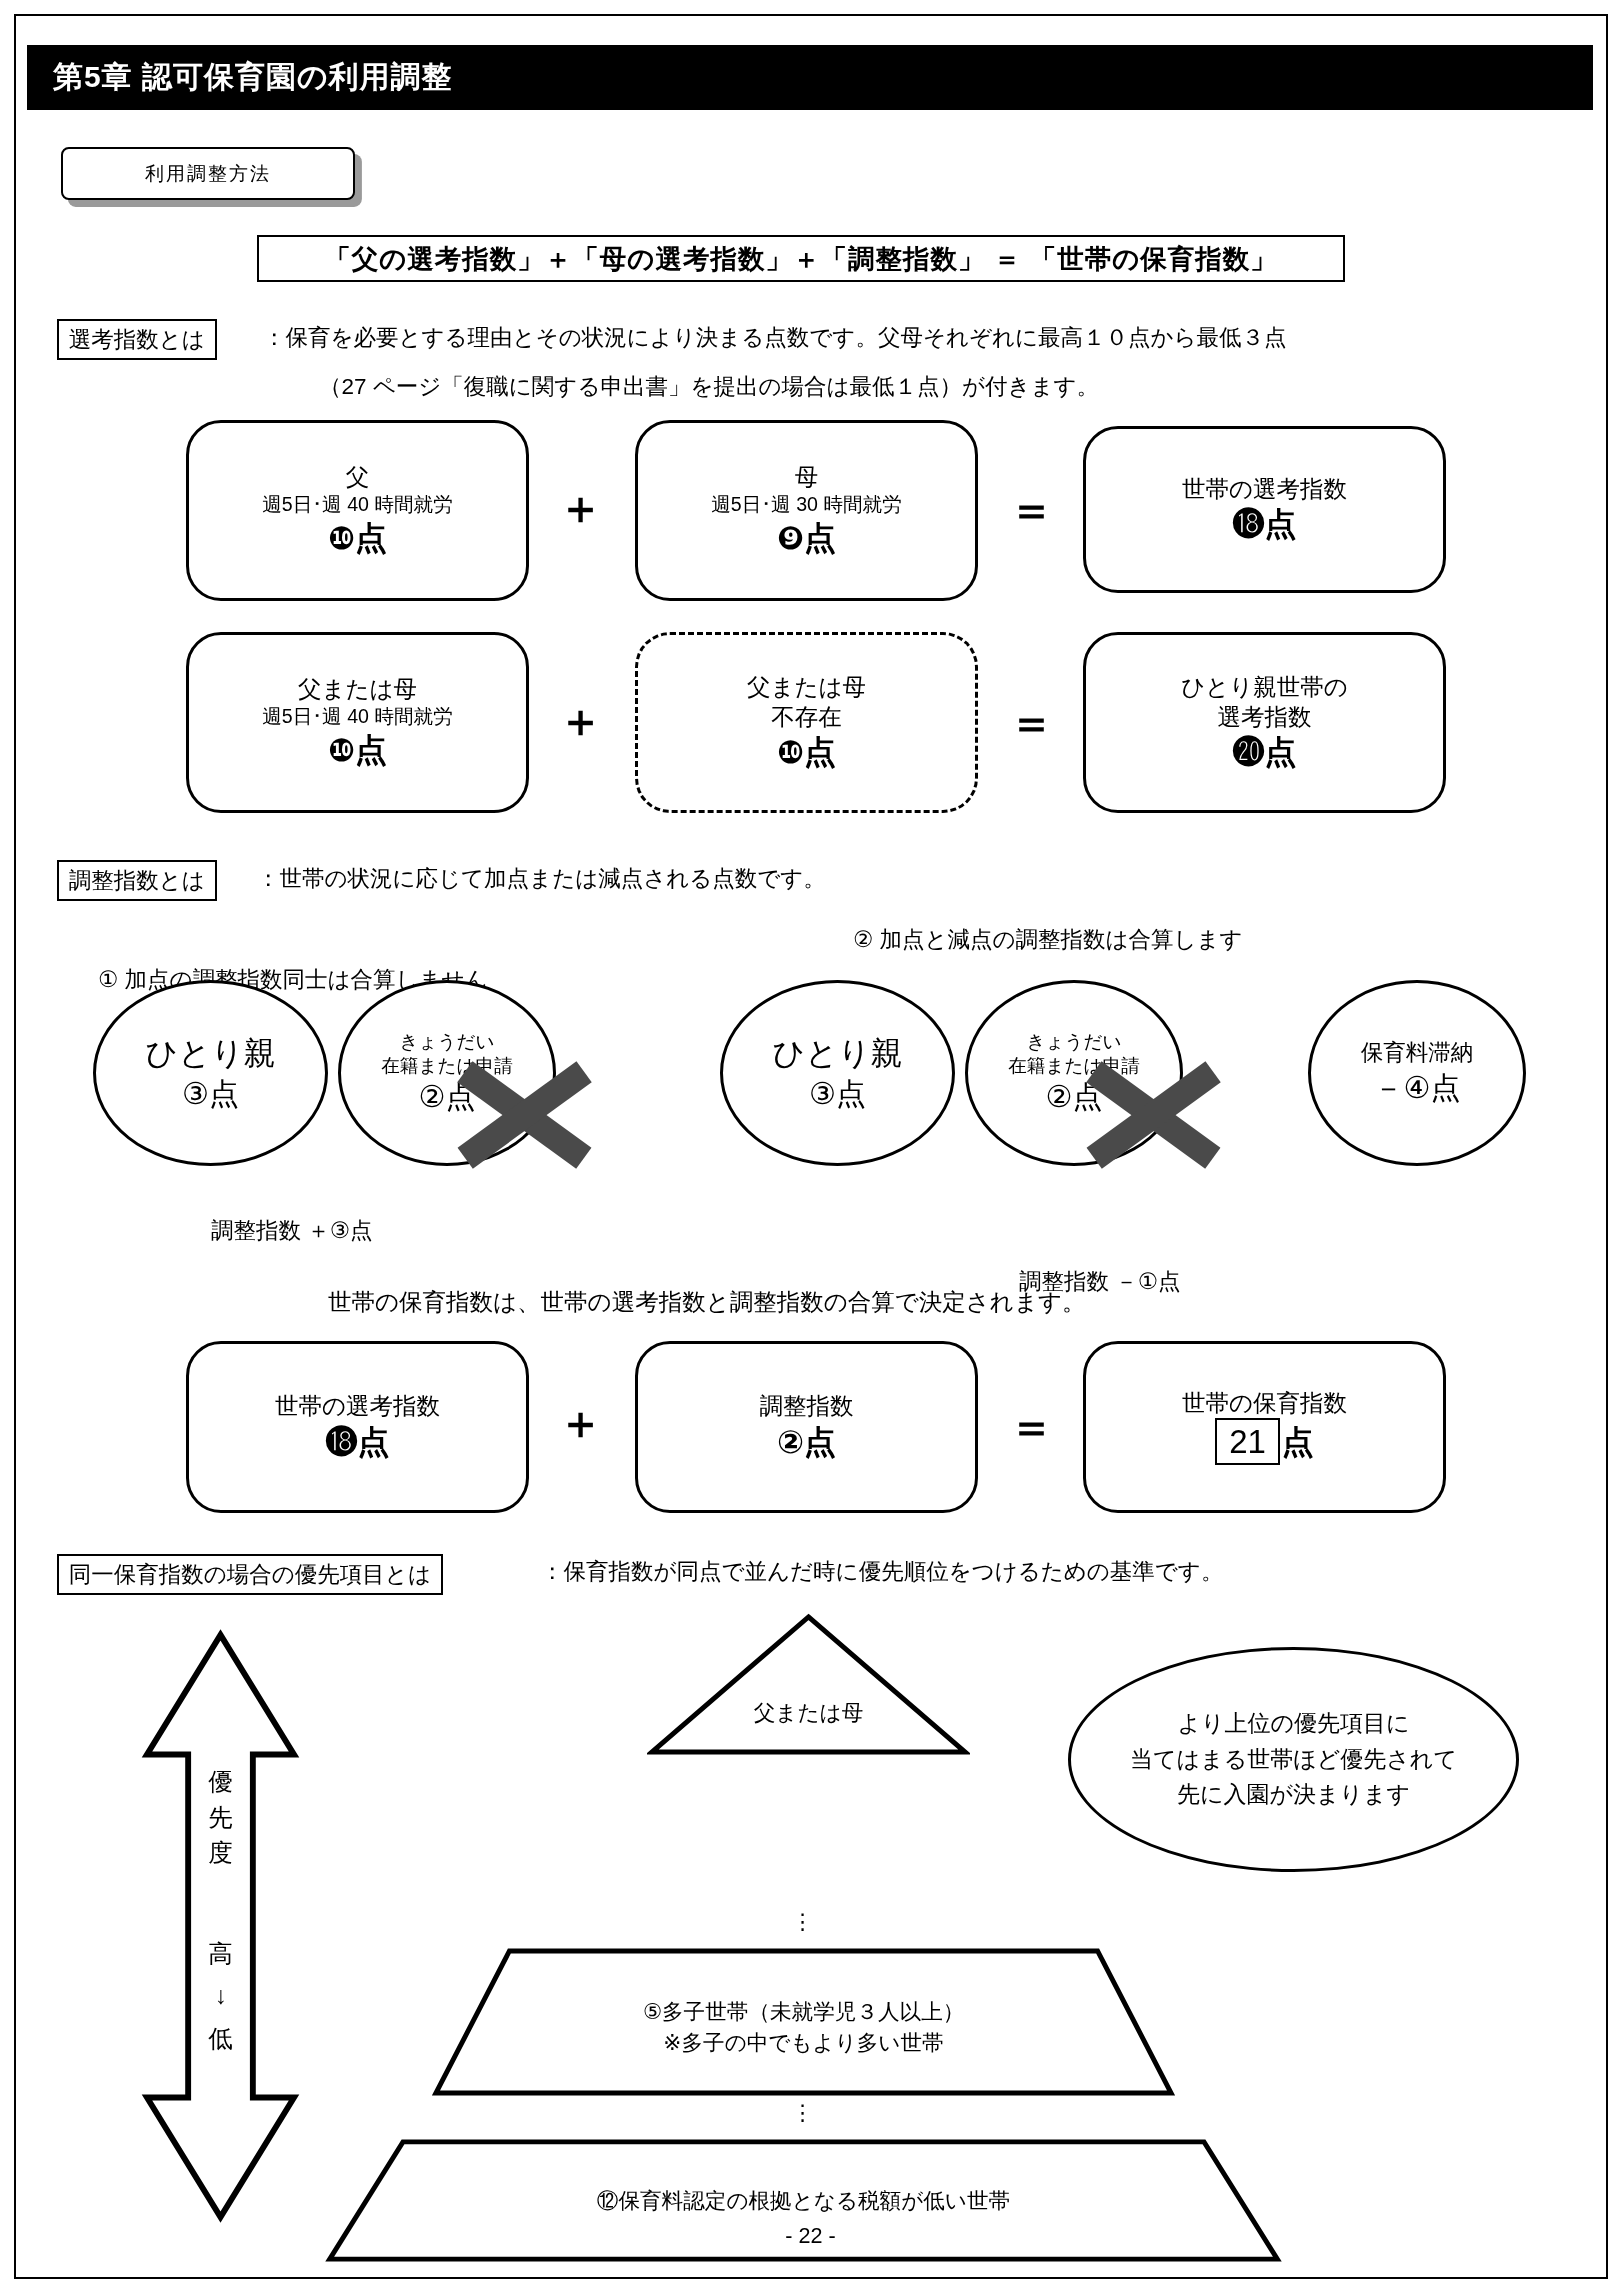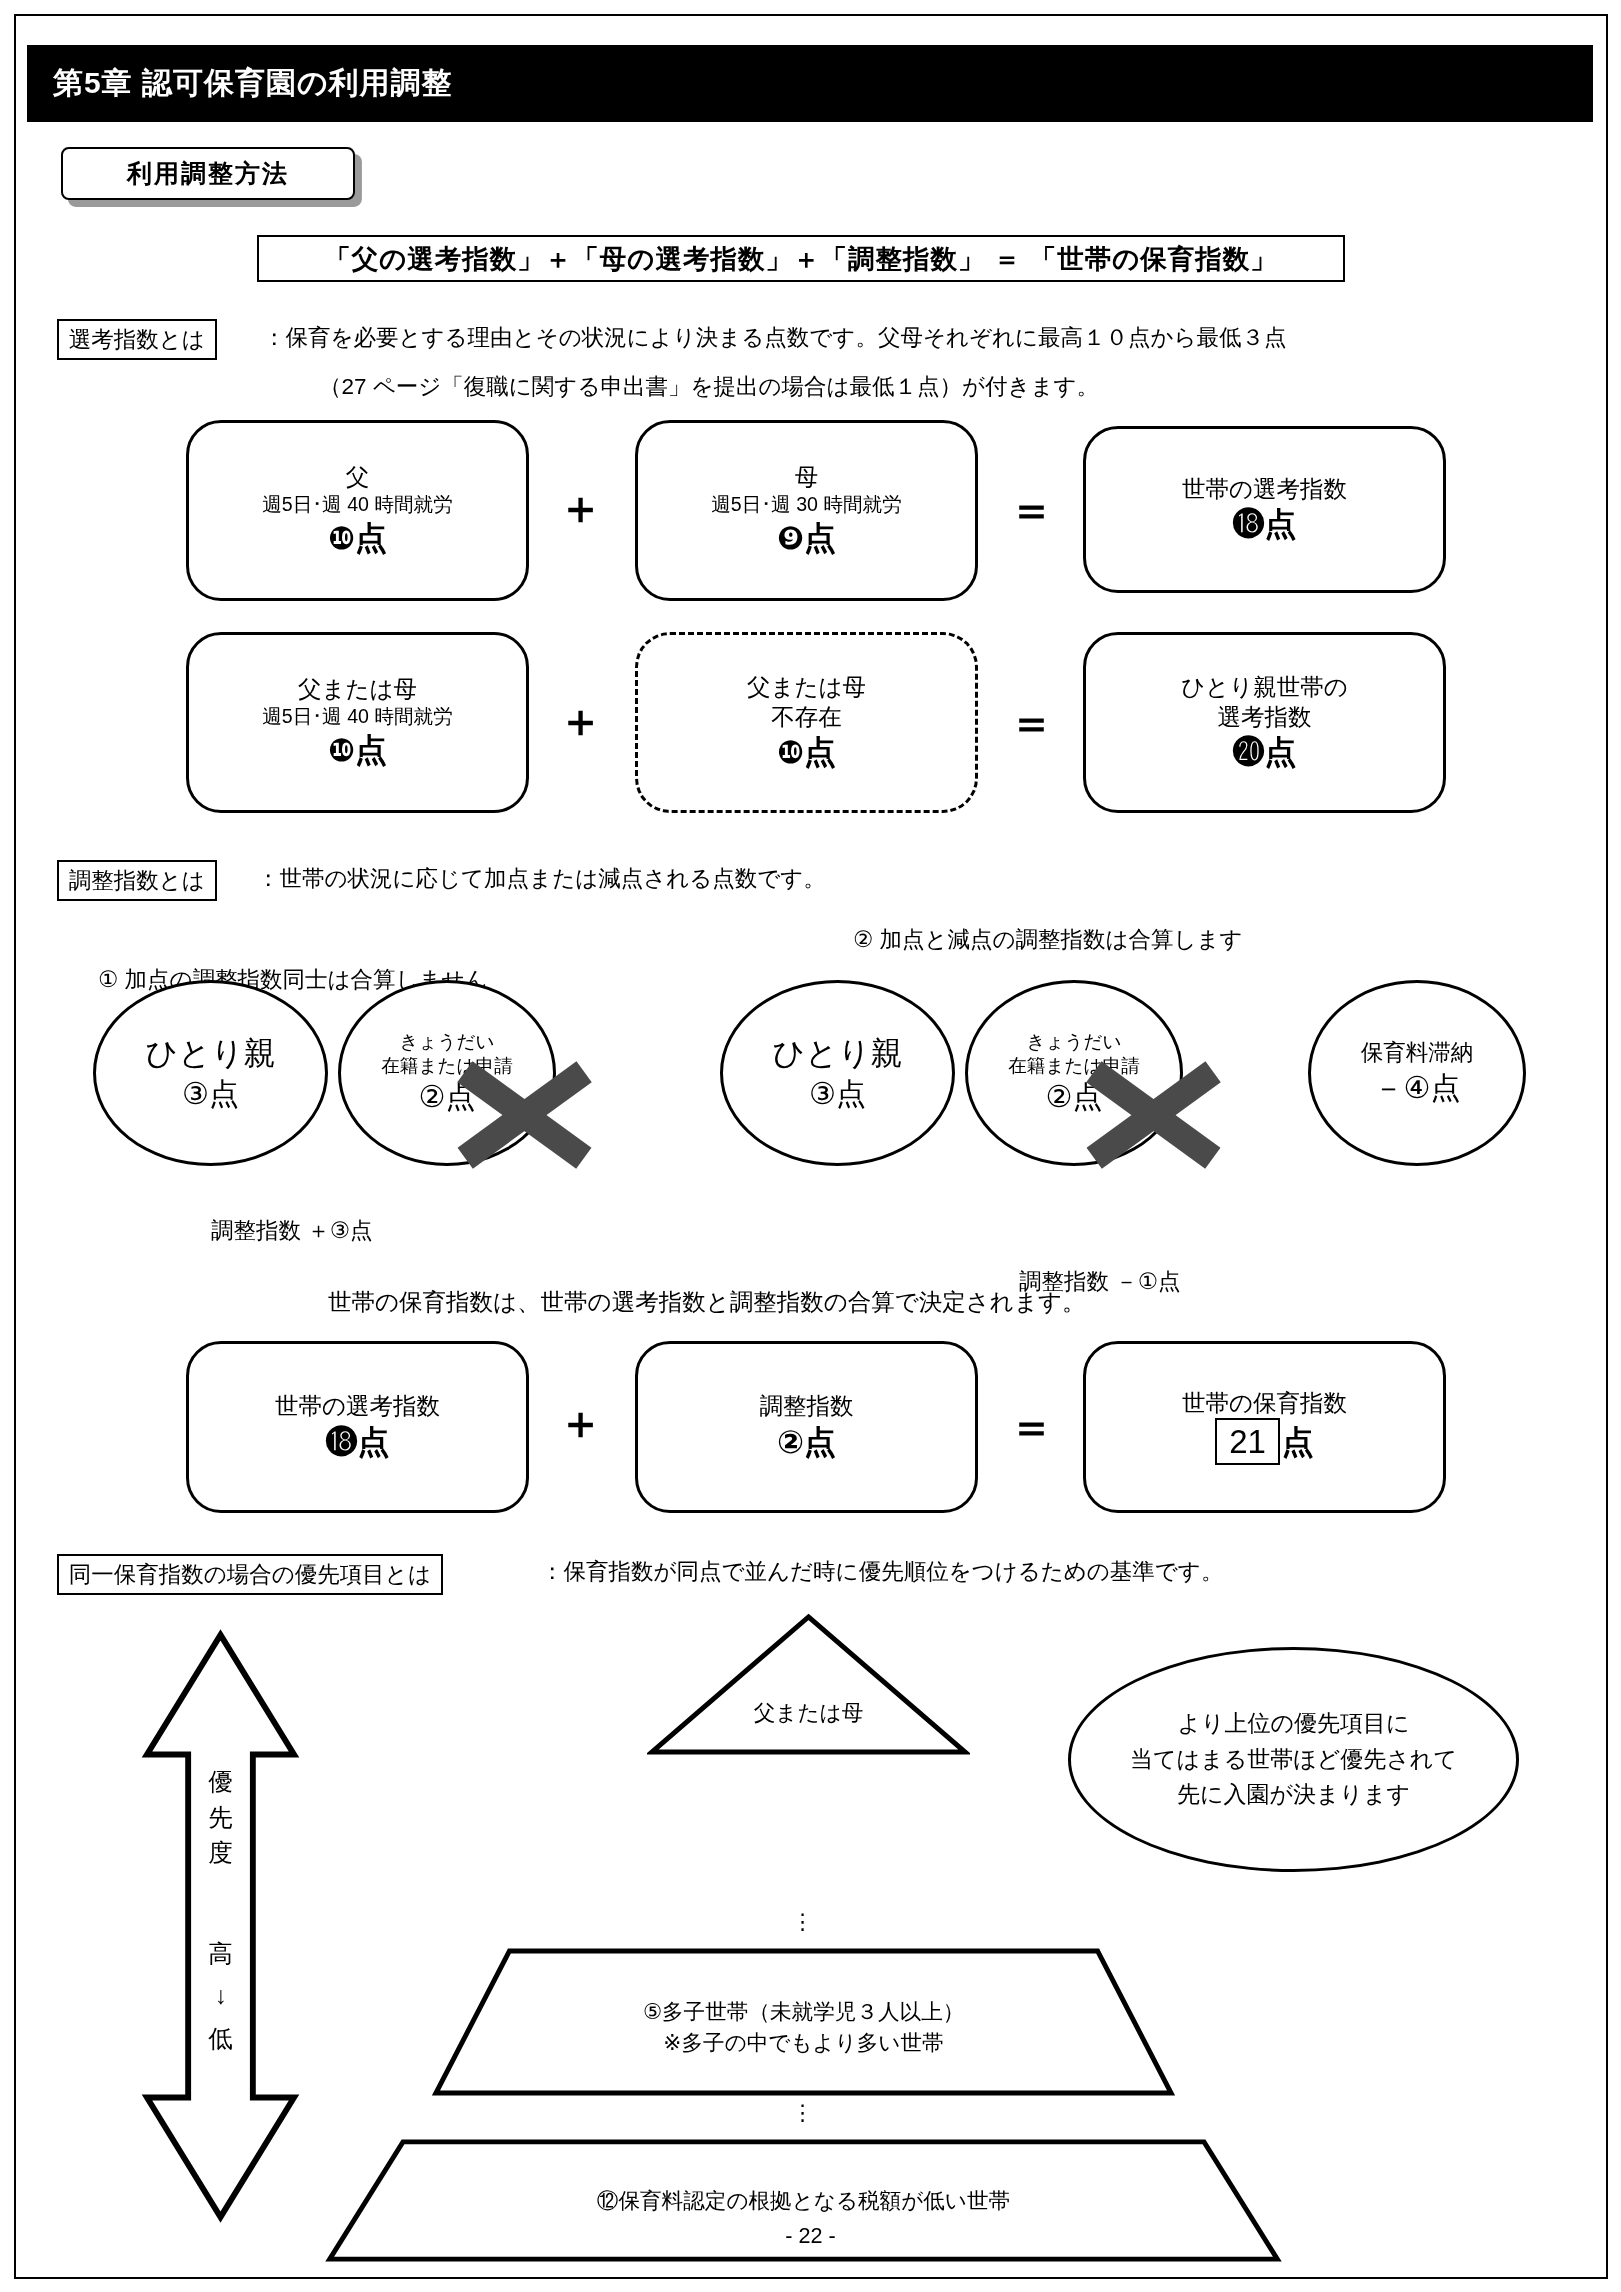--- a/index.html
+++ b/index.html
@@ -28,21 +28,21 @@
     border: 2.9px solid #000;
     box-sizing: border-box;
   }
 
   
   .chapter-bar {
     position: absolute;
     left: 27.4px;
     top: 45px;
     width: 1566px;
-    height: 77px;
+    height: 65px;
     background: #000;
     color: #fff;
     display: flex;
     align-items: center;
     box-sizing: border-box;
     padding-left: 25.5px;
   }
   .chapter-bar .title {
     font-size: 30px;
     font-weight: bold;
@@ -59,22 +59,22 @@
     border: 2.9px solid #000;
     border-radius: 7.8px;
     background: #fff;
     box-sizing: border-box;
     display: flex;
     align-items: center;
     justify-content: center;
     box-shadow: 6.9px 6.9px 0 #9a9a9a;
   }
   .section-tab span {
-    font-size: 25px;
-    font-weight: bold;
+    font-size: 19px;
+    font-weight: normal;
     letter-spacing: 2px;
   }
 
   
   .formula-box {
     position: absolute;
     left: 257px;
     top: 235px;
     width: 1088px;
     height: 47px;

